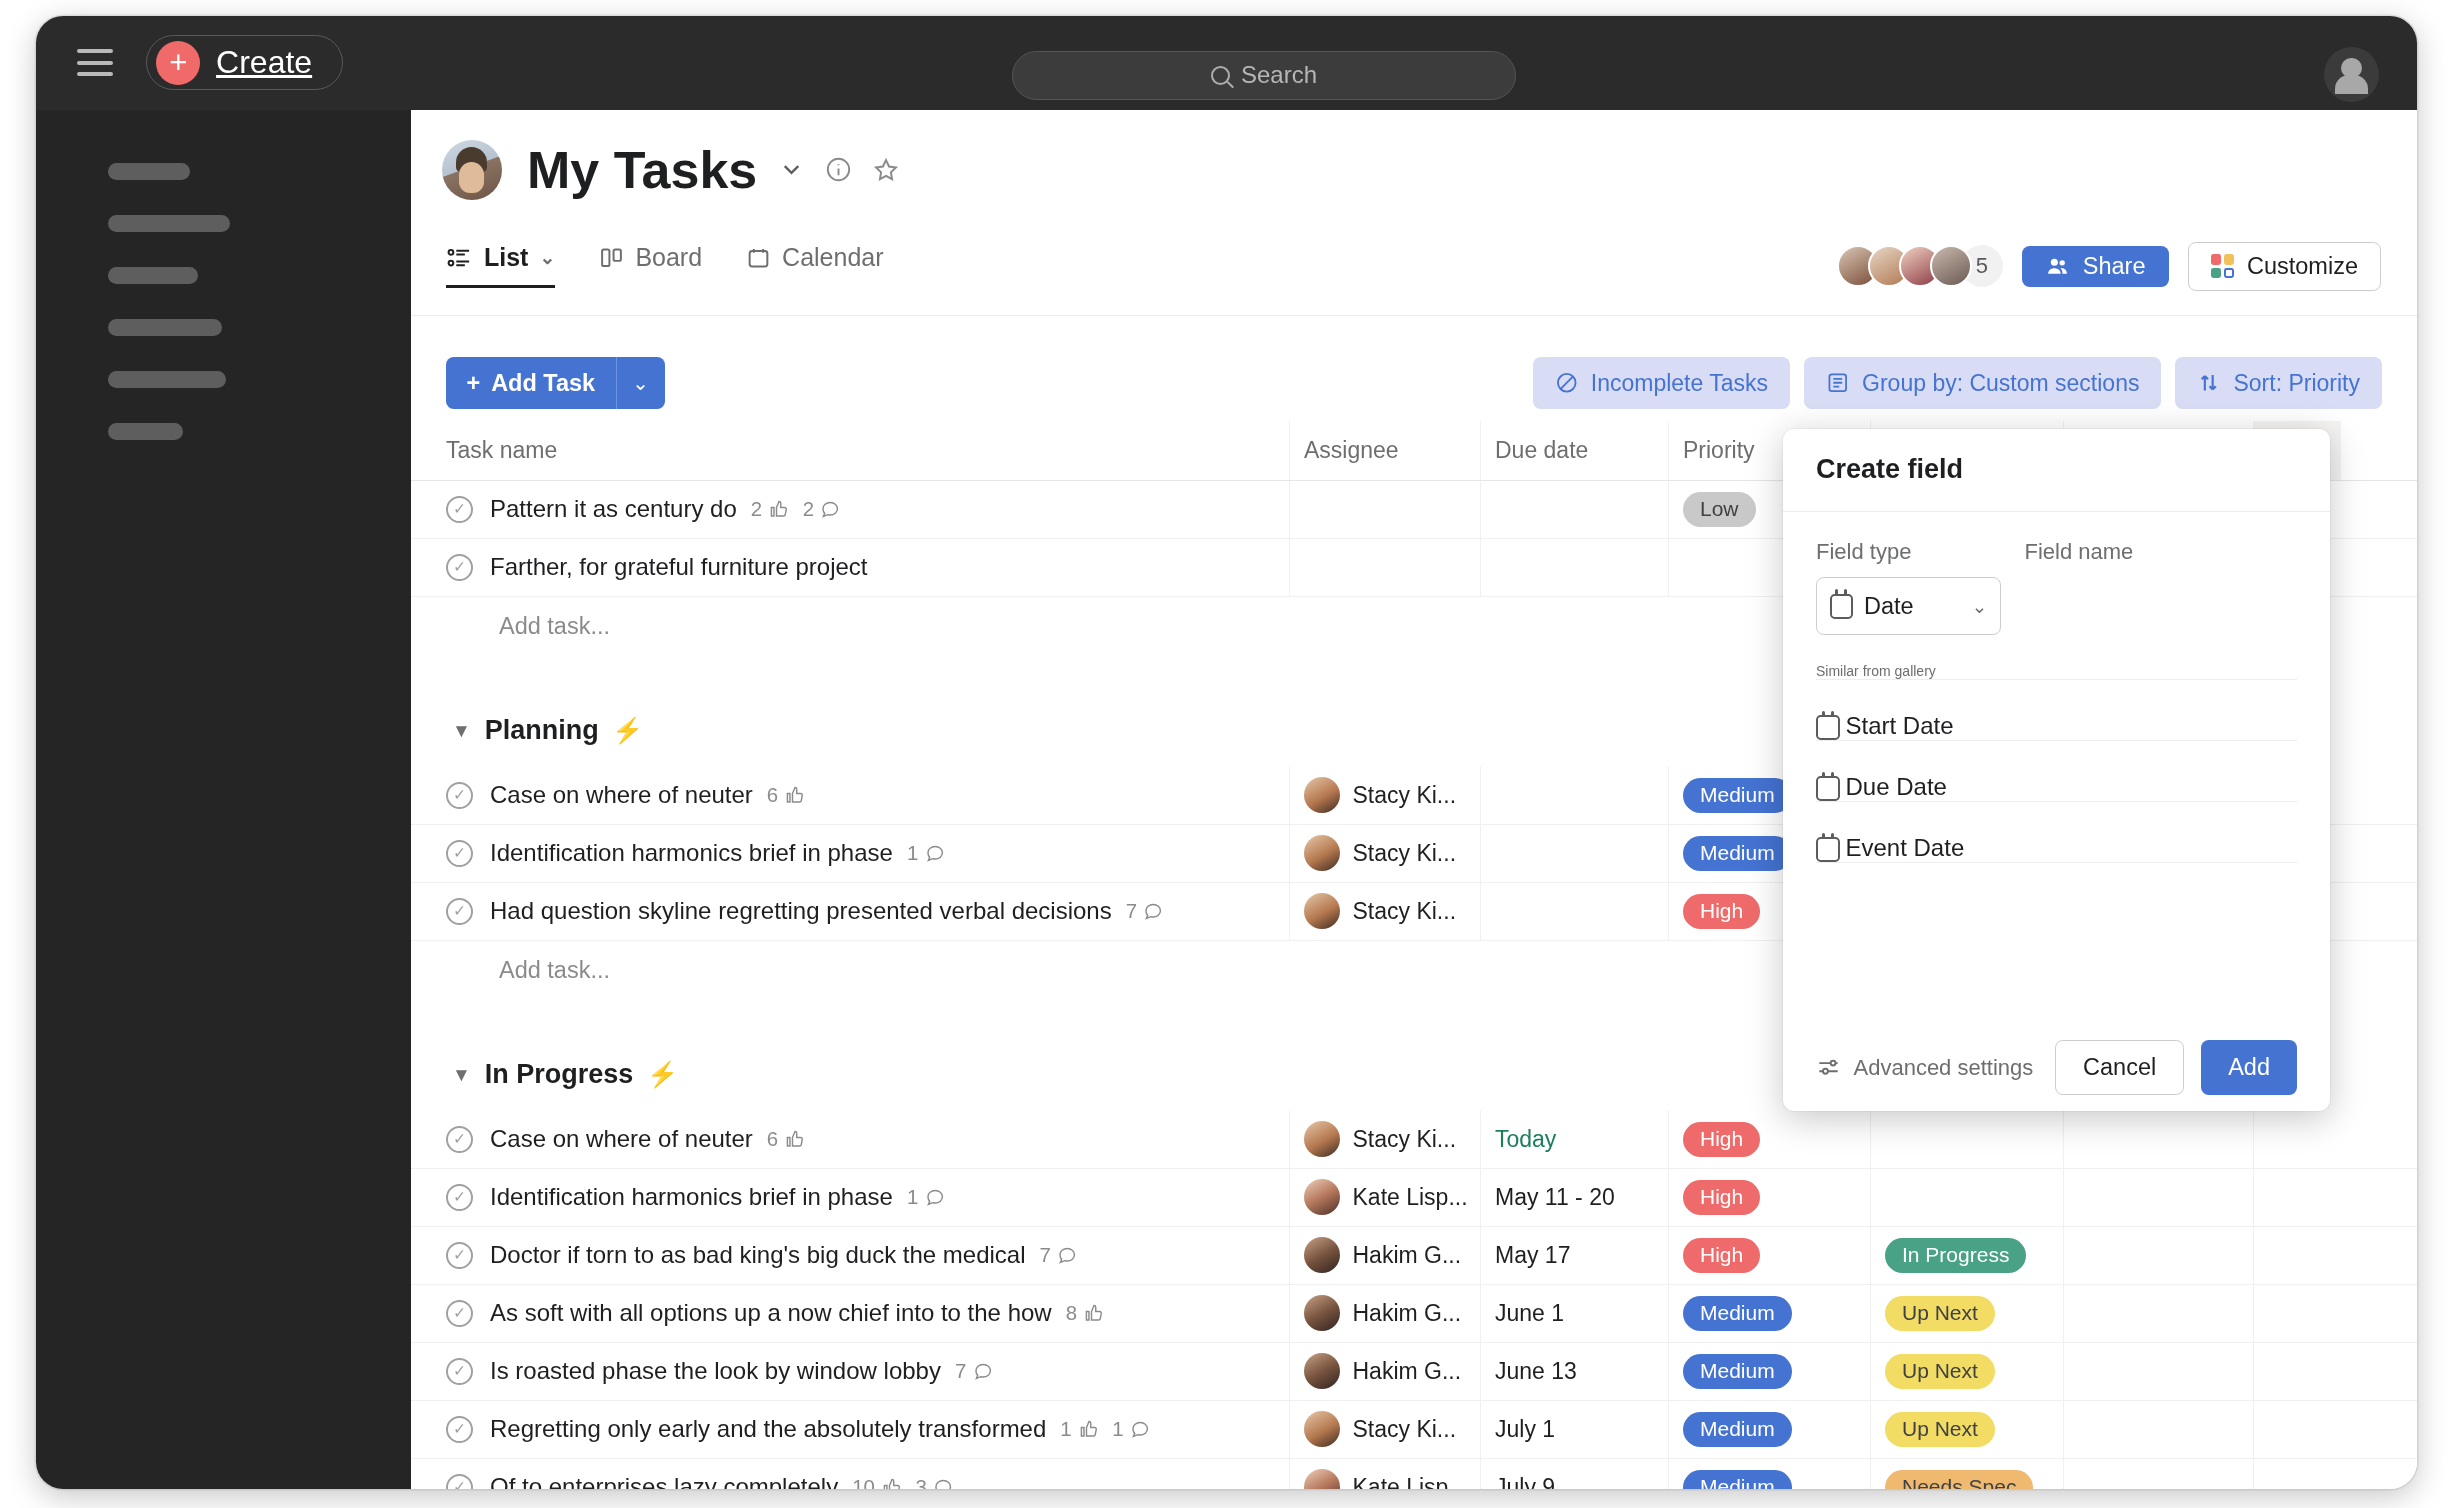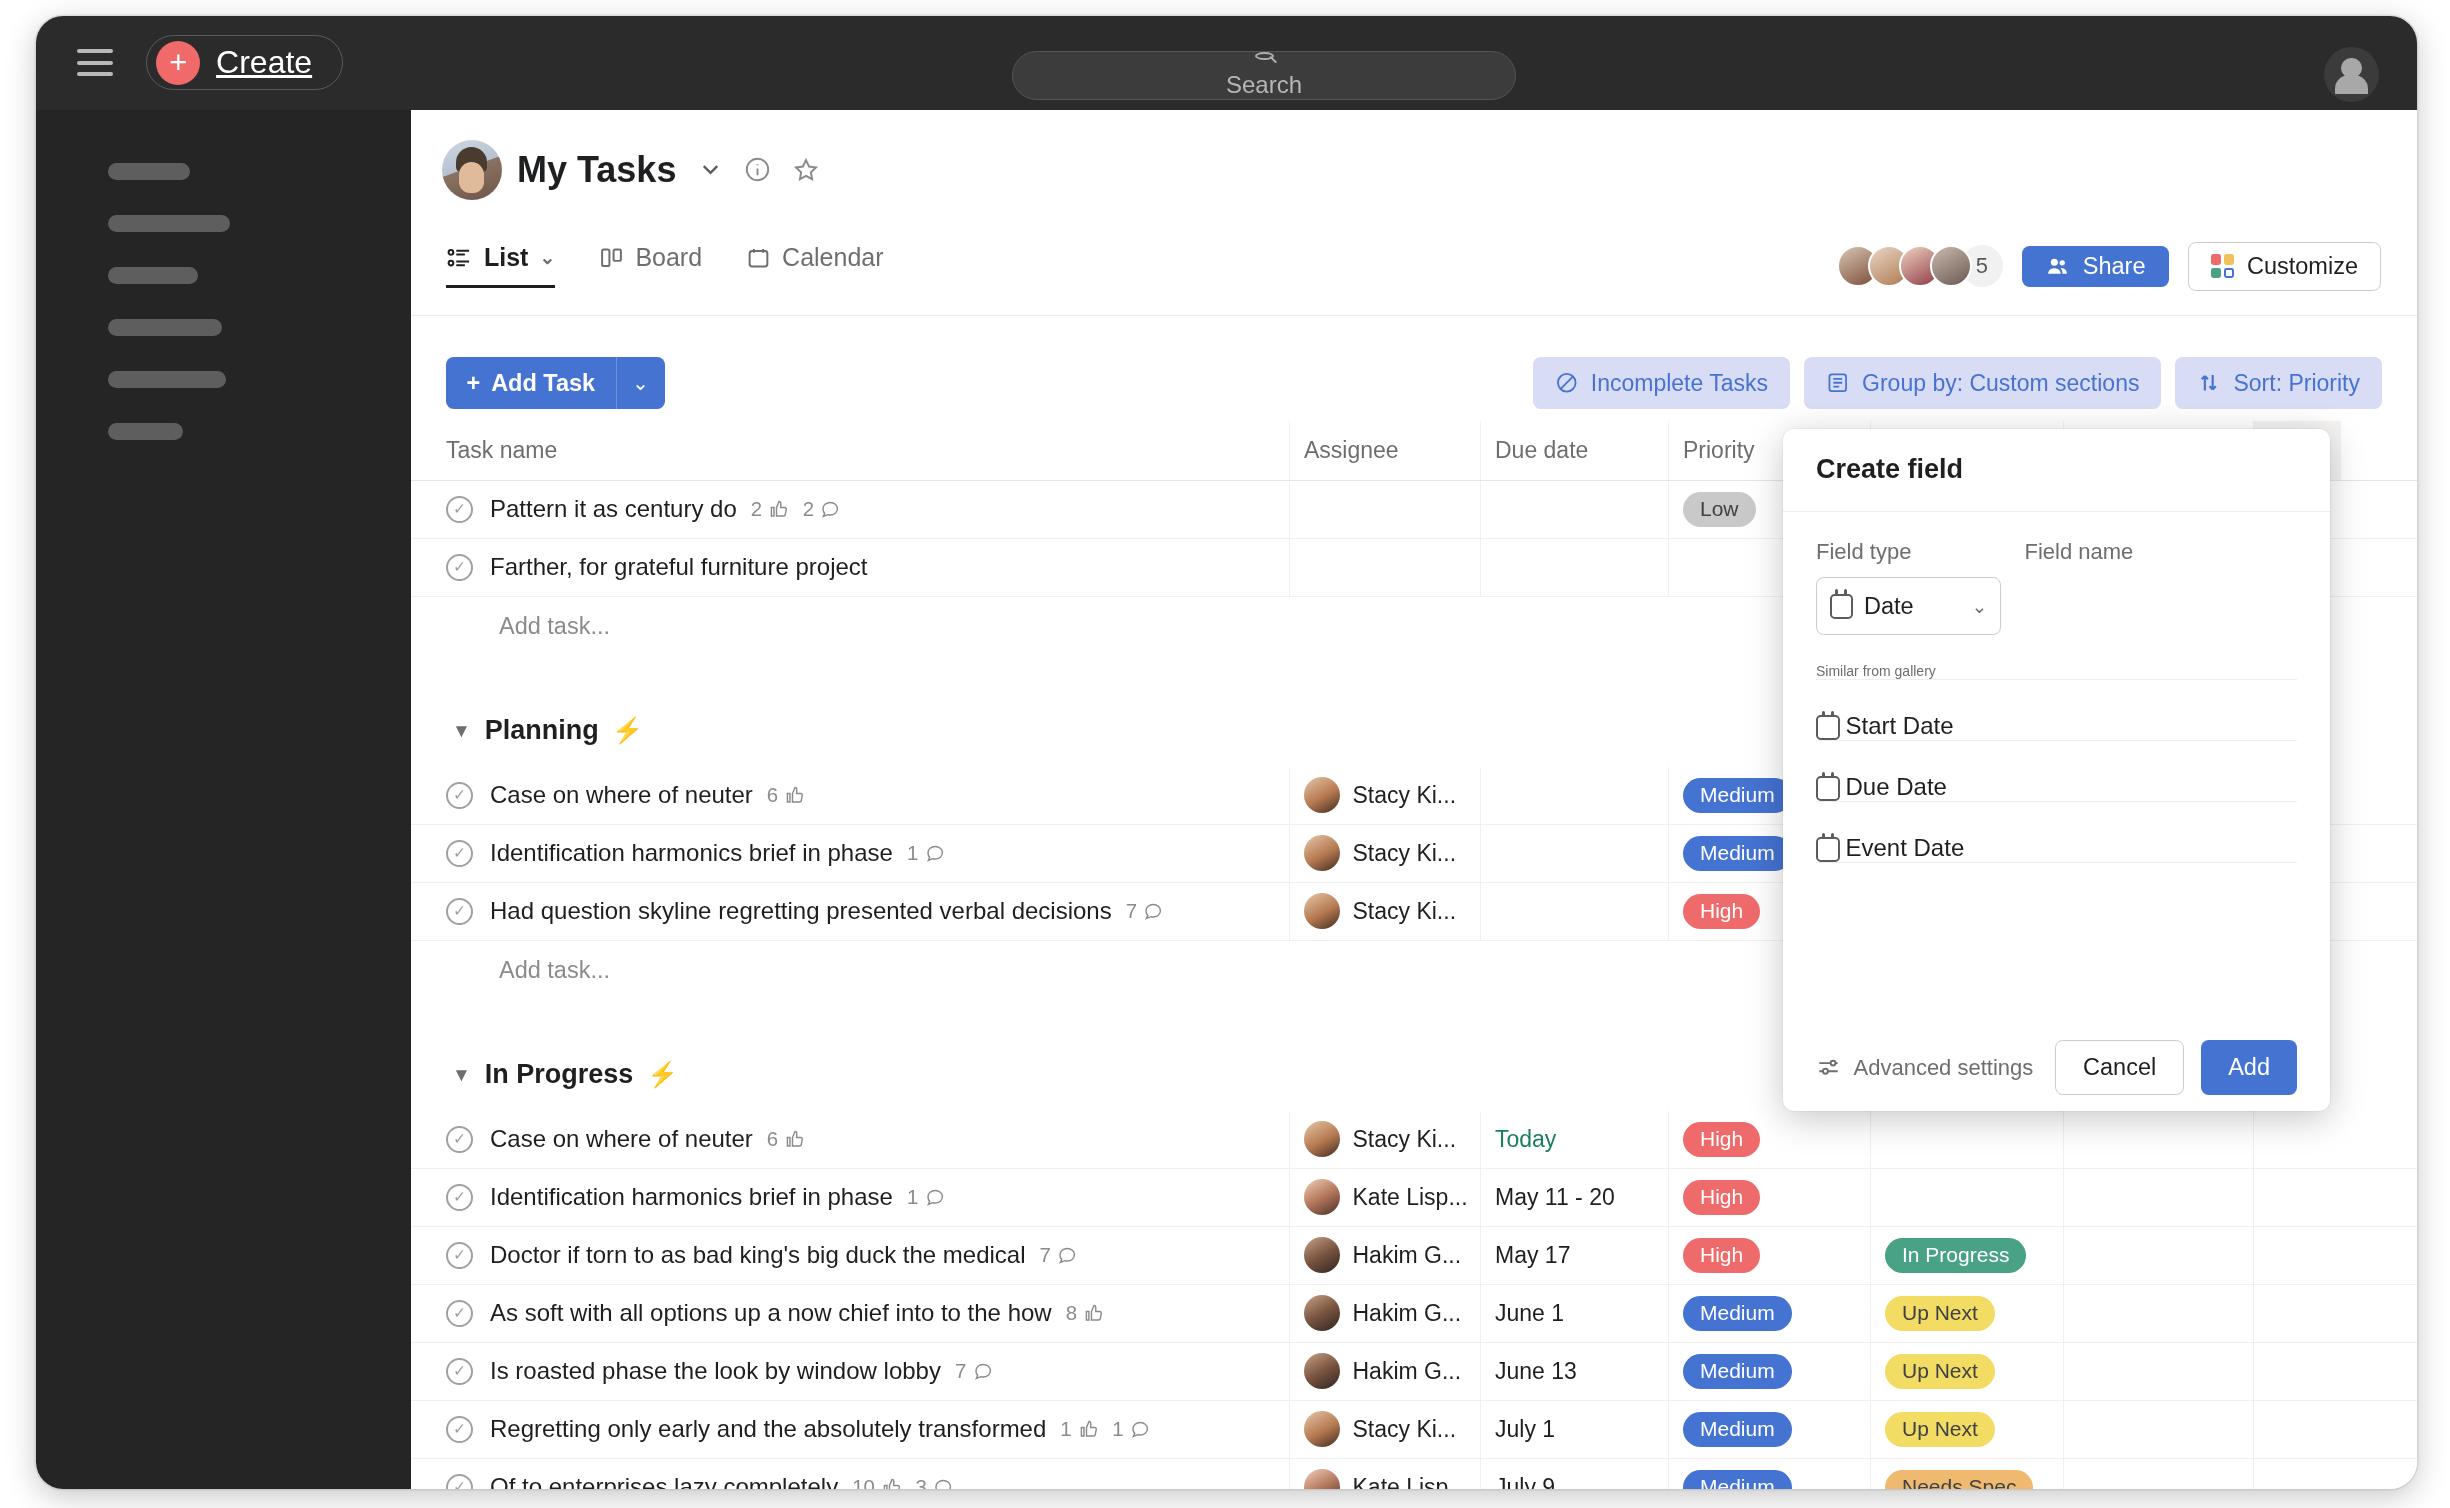--- a/index.html
+++ b/index.html
@@ -51,21 +51,20 @@
   }
   #create-label { color: #ffffff; font-size: 32px; text-decoration: underline; }
 
   #search-box {
     position: absolute; left: 976px; top: 35px;
     width: 504px; height: 49px;
     background: #3c3c3c; border: 1.6px solid #555;
     border-radius: 28px;
     display: flex; align-items: center; justify-content: center; gap: 11px;
     cursor: text;
-    flex-direction: column;
   }
   #search-box .mag {
     width: 19px; height: 19px; border: 2.4px solid #adadad; border-radius: 50%;
     position: relative;
   }
   #search-box .mag::after {
     content:''; position:absolute; width:2.4px; height:8.6px; background:#adadad;
     right: -3.1px; bottom: -6.3px; transform: rotate(-45deg); border-radius:1.6px;
   }
   #search-placeholder { color: #b6b6b6; font-size: 24px; }
@@ -102,21 +101,21 @@
     position: relative; overflow: hidden; flex: none;
   }
   #proj-avatar::before{
     content:''; position:absolute; left:14px; top:7.8px; width:31px; height:25px;
     background:#4a3b2f; border-radius: 15.7px 15.7px 4.7px 4.7px;
   }
   #proj-avatar::after{
     content:''; position:absolute; left:17px; top:22px; width:25px; height:31px;
     background:#e0bb9a; border-radius: 12.5px 12.5px 11px 11px;
   }
-  #proj-title { font-size: 36px; font-weight: bold; color:#1e1f21; margin-left: 15px; }
+  #proj-title { font-size: 52px; font-weight: bold; color:#1e1f21; margin-left: 25px; }
   .hdr-icon { margin-left: 20.4px; cursor:pointer; display:flex; align-items:center;}
 
   
   #tabs { display:flex; align-items:flex-end; gap: 44px; padding-left: 35px; margin-top: 30px; height: 58px; }
   .tab { display:flex; align-items:center; gap:11px; font-size:25px; color:#6d6e6f; padding-bottom:12.5px; cursor:pointer; border-bottom: 3.9px solid transparent; }
   .tab.active { color:#1e1f21; font-weight:600; border-bottom-color:#1e1f21; }
   .tab .chev { font-size: 19px; color:#6d6e6f; }
   #tabs-rule { position:absolute; left:0; right:0; top:205px; height:1.6px; background:#edebe9; }
 
   

